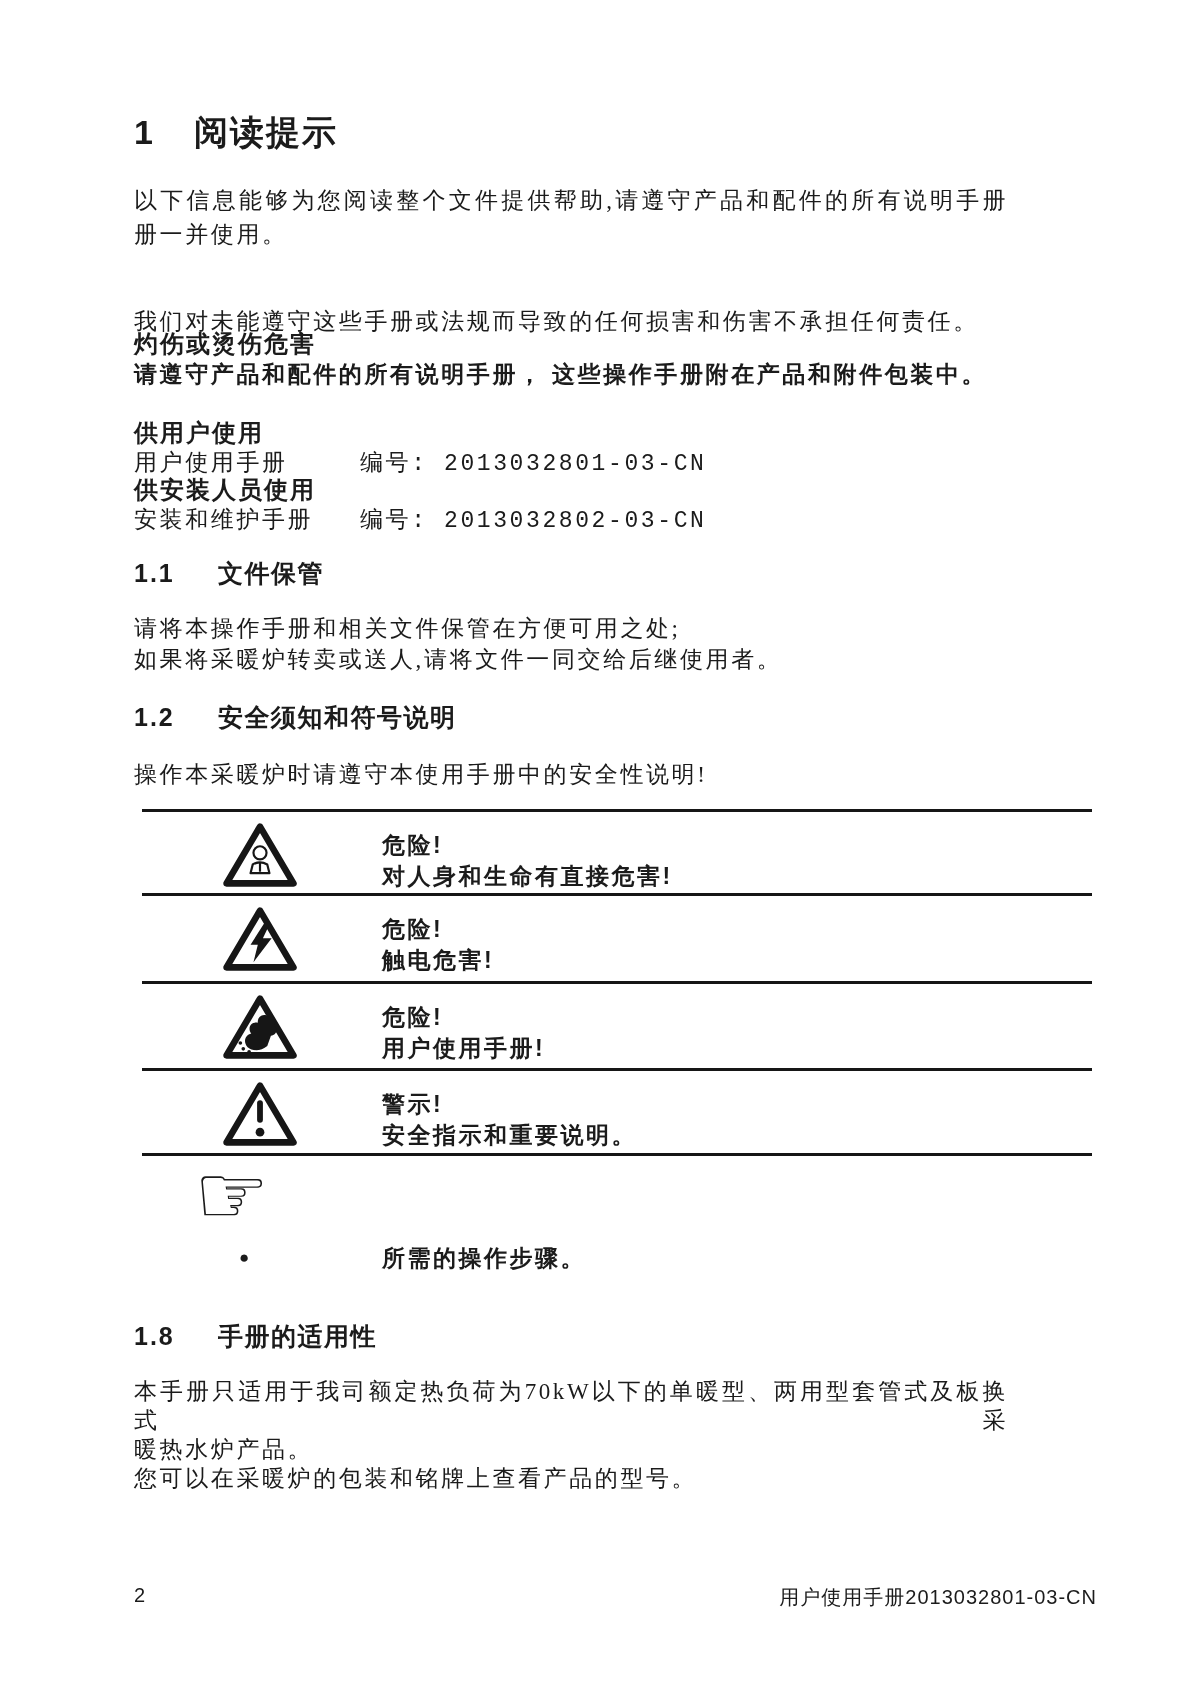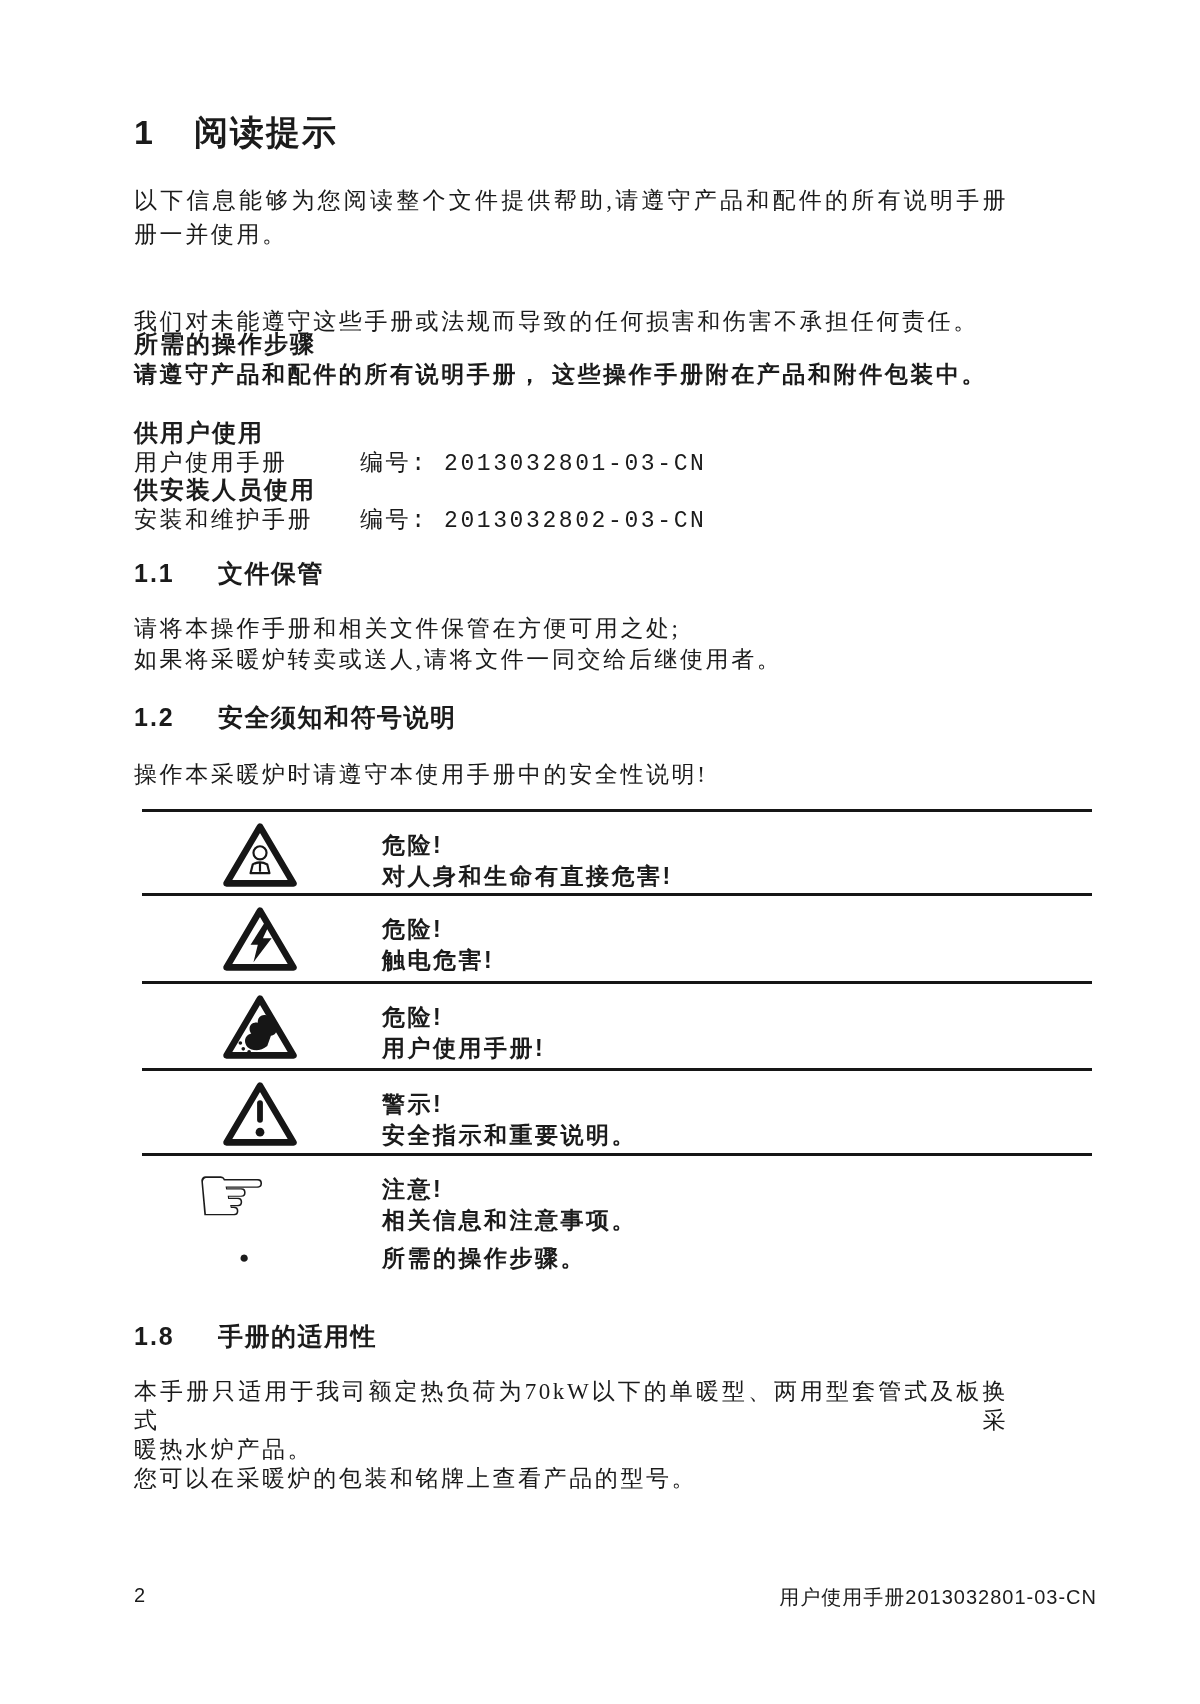--- a/index.html
+++ b/index.html
@@ -56,21 +56,21 @@
   <div class="abs hei chapter-title" style="top:110px;">
     <span class="chapter-num">1</span><span>阅读提示</span>
   </div>
 
   <div class="abs body-text" style="top:184px;">
     <div class="just">以下信息能够为您阅读整个文件提供帮助,请遵守产品和配件的所有说明手册</div>
     <div>册一并使用。</div>
   </div>
   <div class="abs body-text" style="top:268px;margin-top:37px;">我们对未能遵守这些手册或法规而导致的任何损害和伤害不承担任何责任。</div>
 
-  <div class="abs hei mini-head" style="top:328px;">所需的操作步骤</div>
+  <div class="abs hei mini-head" style="top:328px;">灼伤或烫伤危害</div>
   <div class="abs body-text" style="top:358px;font-weight:bold;">请遵守产品和配件的所有说明手册， 这些操作手册附在产品和附件包装中。</div>
 
   <div class="abs hei mini-head" style="top:417px;">供用户使用</div>
   <div class="abs doc-row" style="top:447px;">
     <span class="doc-name">用户使用手册</span>
     <span>编号: 2013032801-03-CN</span>
   </div>
   <div class="abs hei mini-head" style="top:474px;">供安装人员使用</div>
   <div class="abs doc-row" style="top:504px;">
     <span class="doc-name">安装和维护手册</span>
@@ -147,24 +147,20 @@
       <span class="sym-text-cell">
         <div>警示!</div>
         <div>安全指示和重要说明。</div>
       </span>
     </div>
 
     <div class="sym-row rh5">
       <span class="sym-icon-cell hand-cell">
         <span class="hand-glyph">☞</span>
       </span>
-      <span class="sym-text-cell">
-        <div>注意!</div>
-        <div>相关信息和注意事项。</div>
-      </span>
     </div>
 
     <div class="step-row">
       <span class="step-bullet-cell">●</span>
       <span class="step-text">所需的操作步骤。</span>
     </div>
 
   </div>
 
   <div class="abs hei sec-head" style="top:1320px;">

